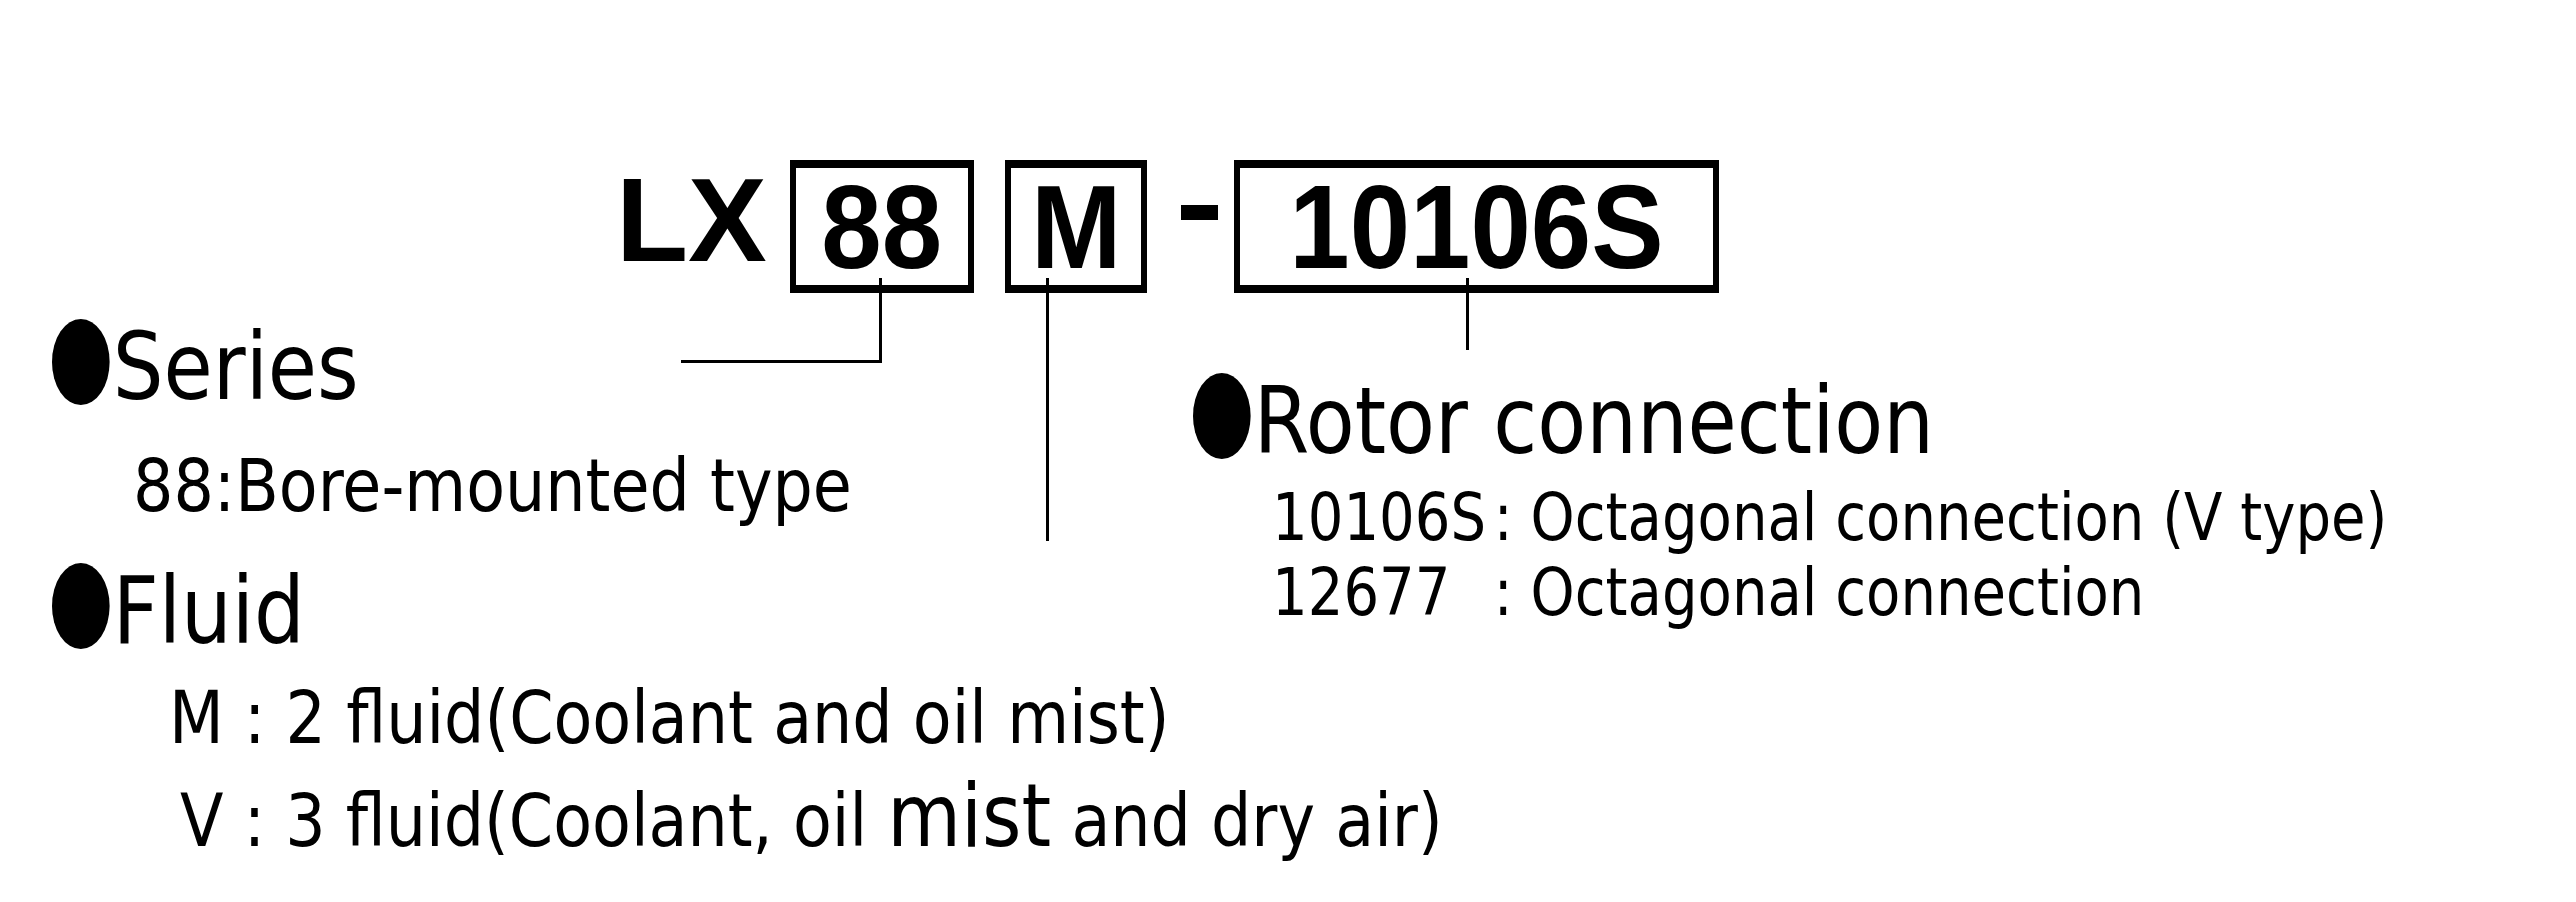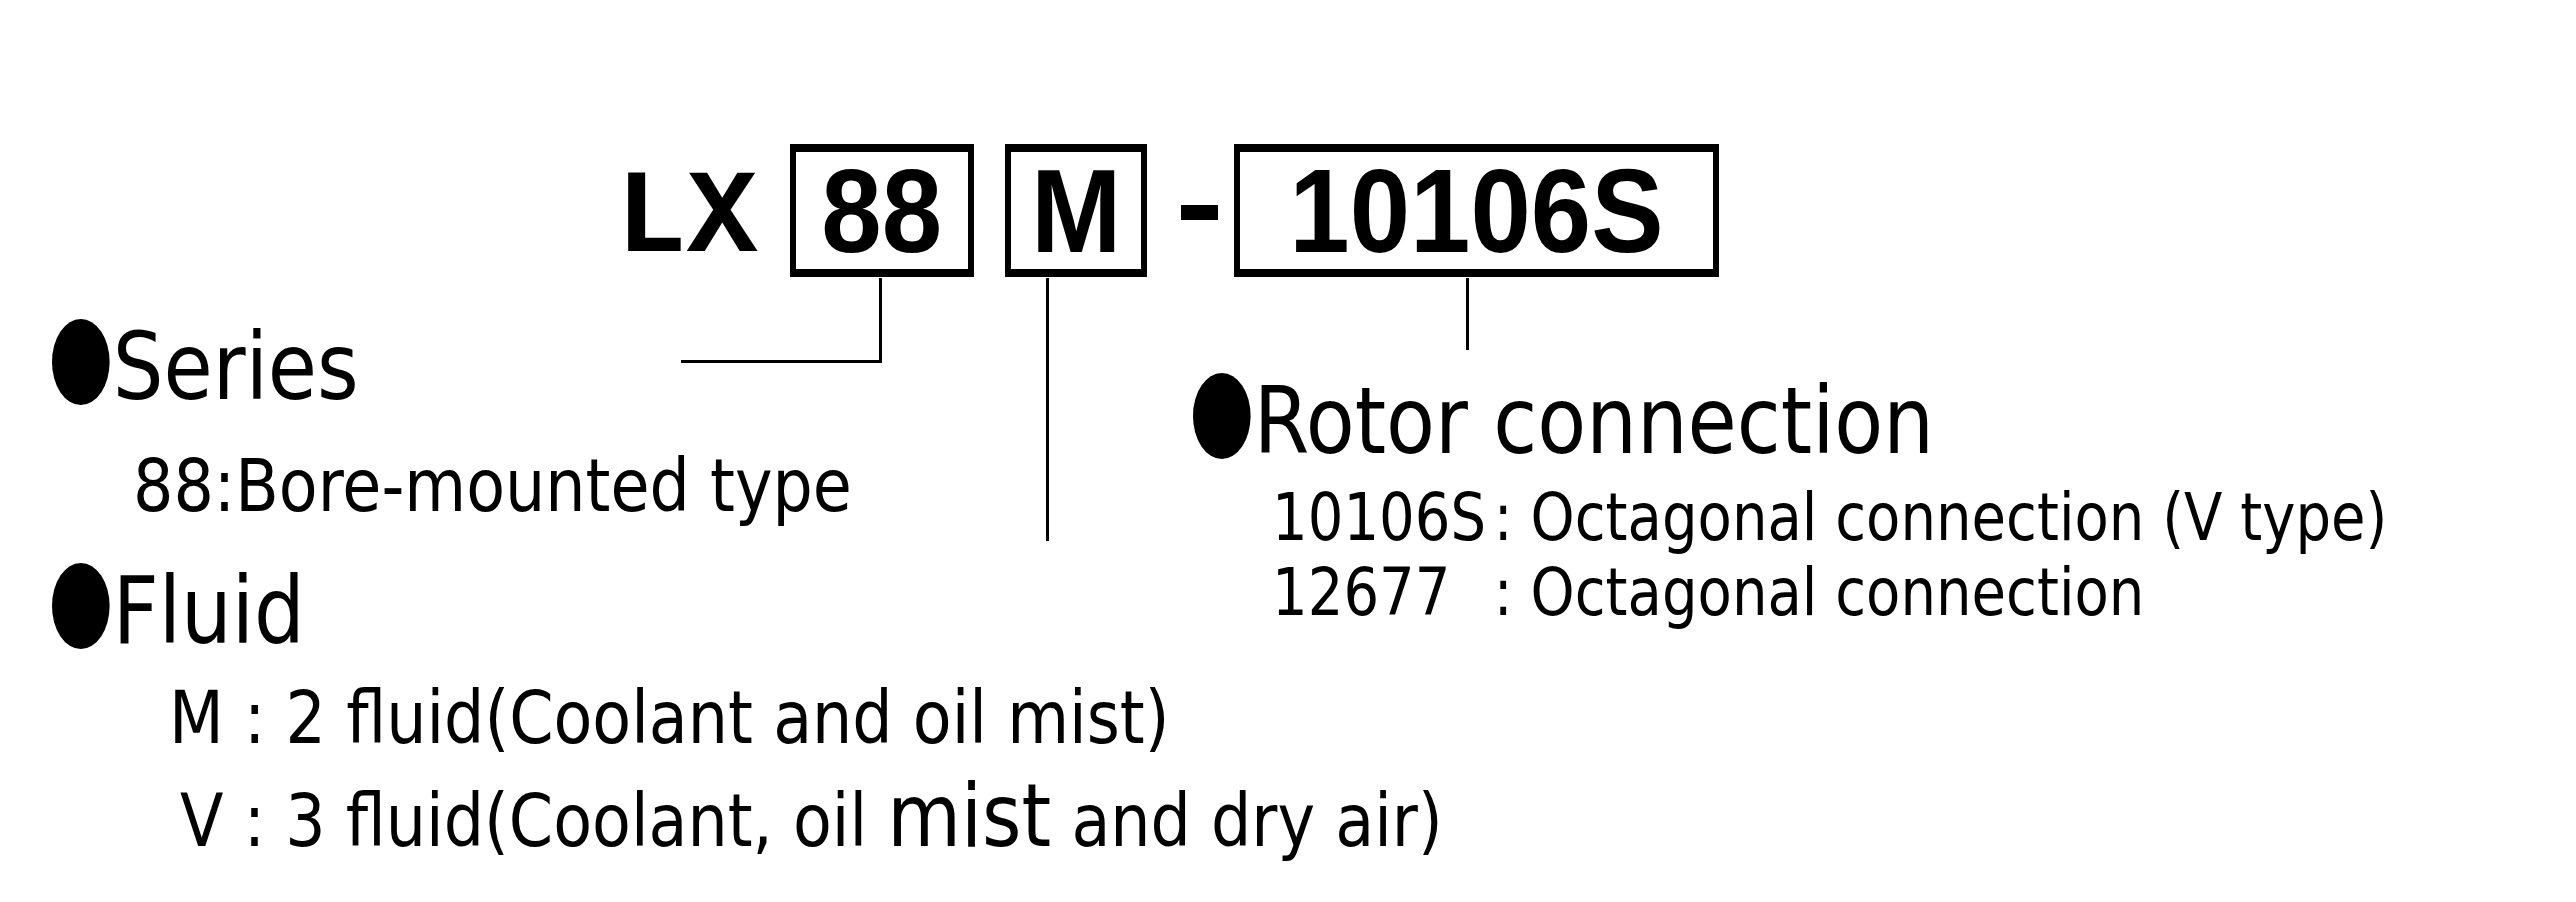--- a/index.html
+++ b/index.html
@@ -1,19 +1,19 @@
 <!DOCTYPE html>
 <html style="font-size:10px"><head>
 <meta charset="utf-8">
 <style>
   html, body { margin: 0; padding: 0; background: #ffffff; }
   body { width: 2576px; height: 902px; position: relative; overflow: hidden; color: #000; font-family: "DejaVu Sans", sans-serif; }
   .abs { position: absolute; white-space: nowrap; }
-  .code { font-family: Liberation Mono, monospace; font-weight: bold; font-size: 118px; line-height: 1; }
-  .box { position: absolute; border: 6.8px solid #000; box-sizing: border-box; display: flex; align-items: center; justify-content: center; border-bottom-width: 8.7px; border-top-width: 8.7px; }
+  .code { font-family: Liberation Sans, sans-serif; font-weight: bold; font-size: 118px; line-height: 1; }
+  .box { position: absolute; border: 6.8px solid #000; box-sizing: border-box; display: flex; align-items: center; justify-content: center; border-bottom-width: 8.7px; border-top-width: 8.7px; margin-top: 16px; }
   .box span { font-family: "Liberation Sans", sans-serif; font-weight: bold; font-size: 118px; line-height: 1; transform: scaleX(0.92); }
   .line { position: absolute; background: #000; }
   .heading { font-size: 93px; line-height: 1; font-family: "DejaVu Sans", sans-serif; transform-origin: left top; transform: scaleX(0.86); }
   .bullet { display: inline-block; width: 67px; height: 86px; border-radius: 50%; background: #000; vertical-align: -6.2px; margin-right: 3.7px; }
   .sub { font-size: 73px; line-height: 1; font-family: "DejaVu Sans", sans-serif; transform-origin: left top; transform: scaleX(0.87); }
   .sub-sm { font-size: 66px; line-height: 1; font-family: "DejaVu Sans", sans-serif; transform-origin: left top; transform: scaleX(0.85); }
   .big { font-size: 87px; }
   .code-col { display: inline-block; width: 261px; }
 </style>
 </head>

